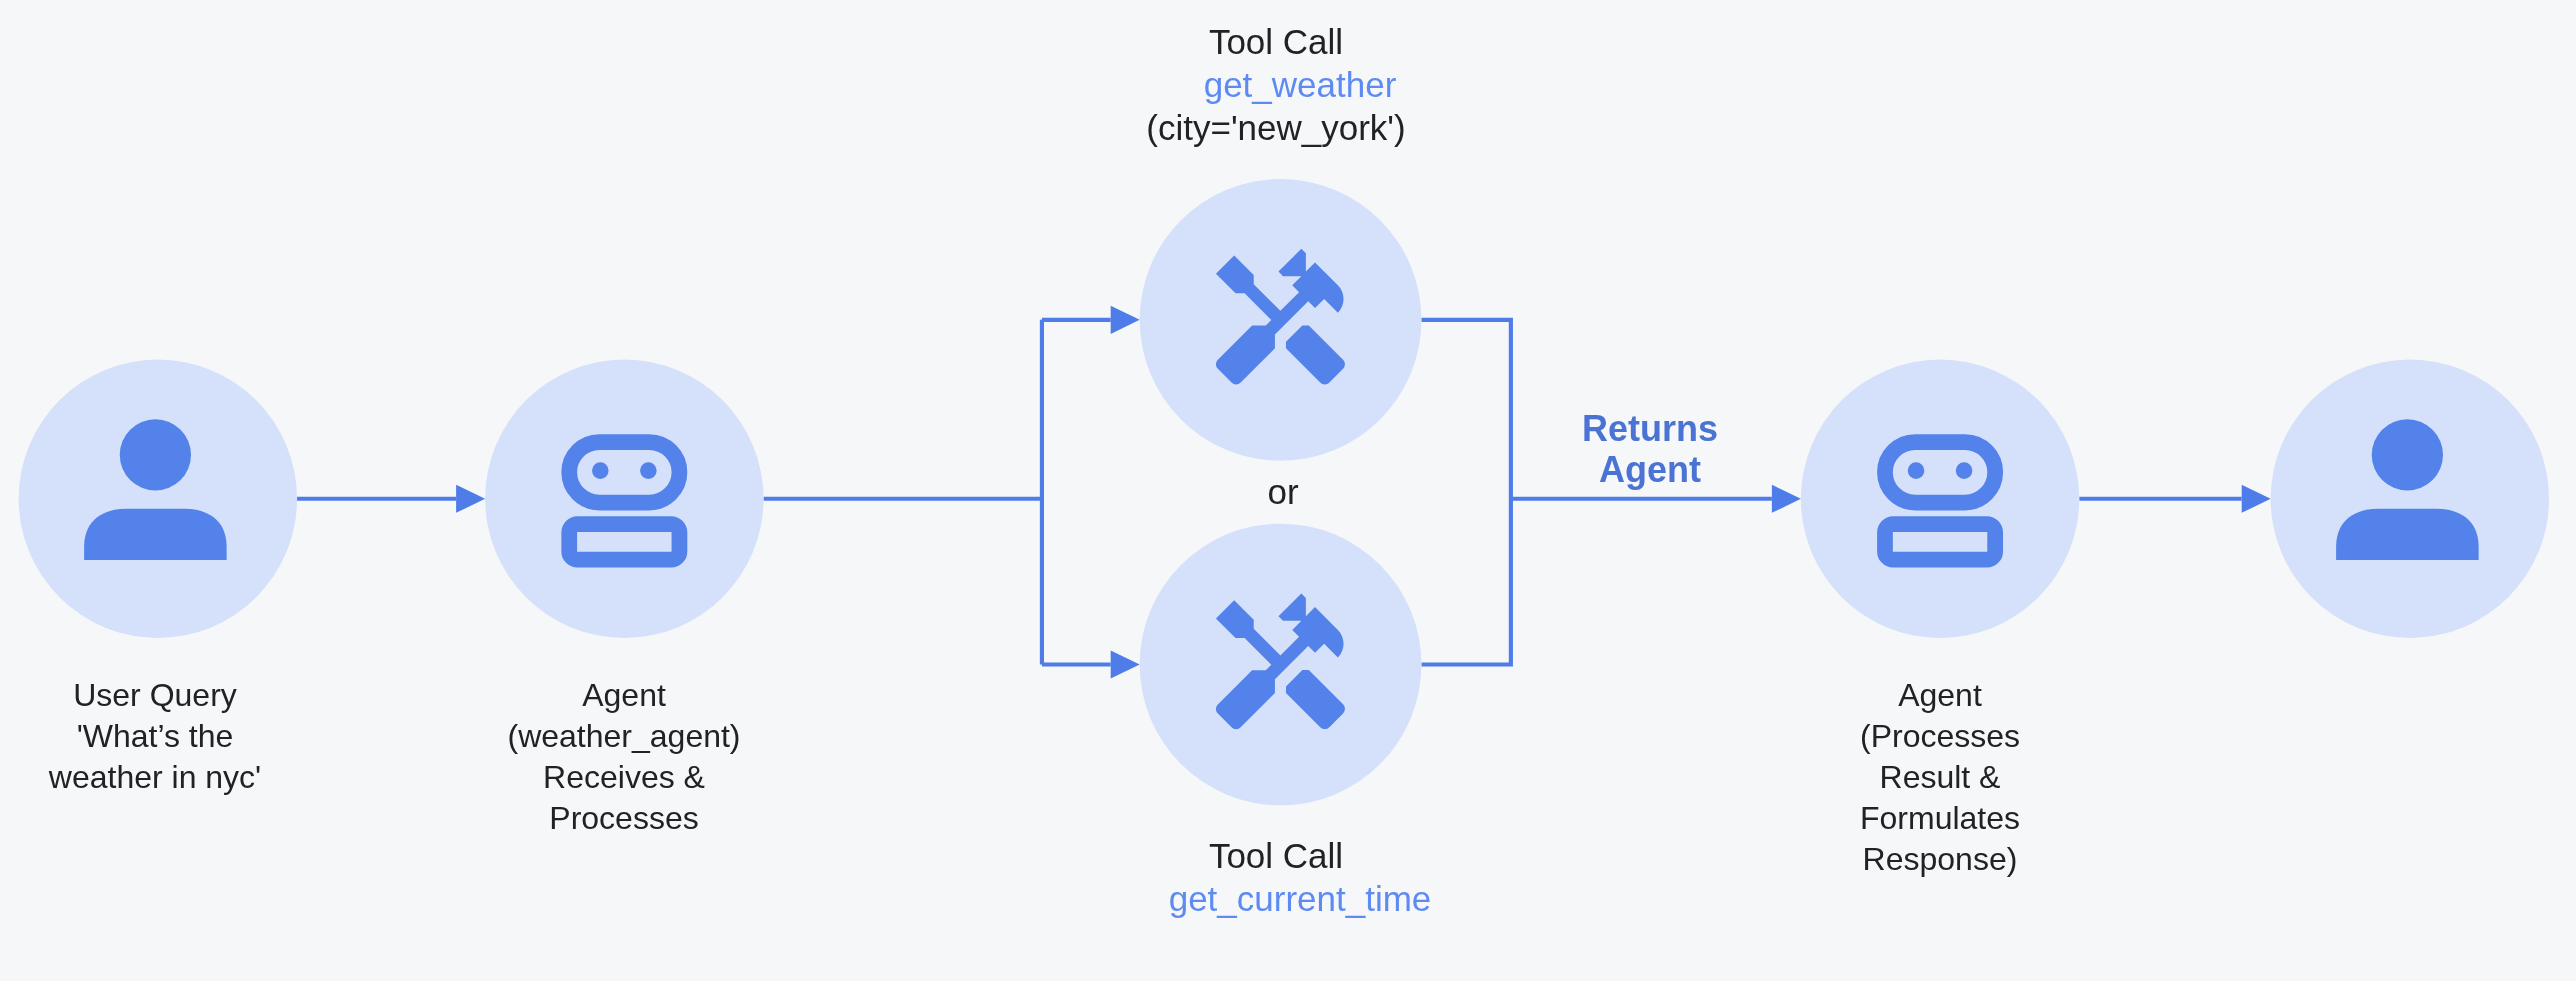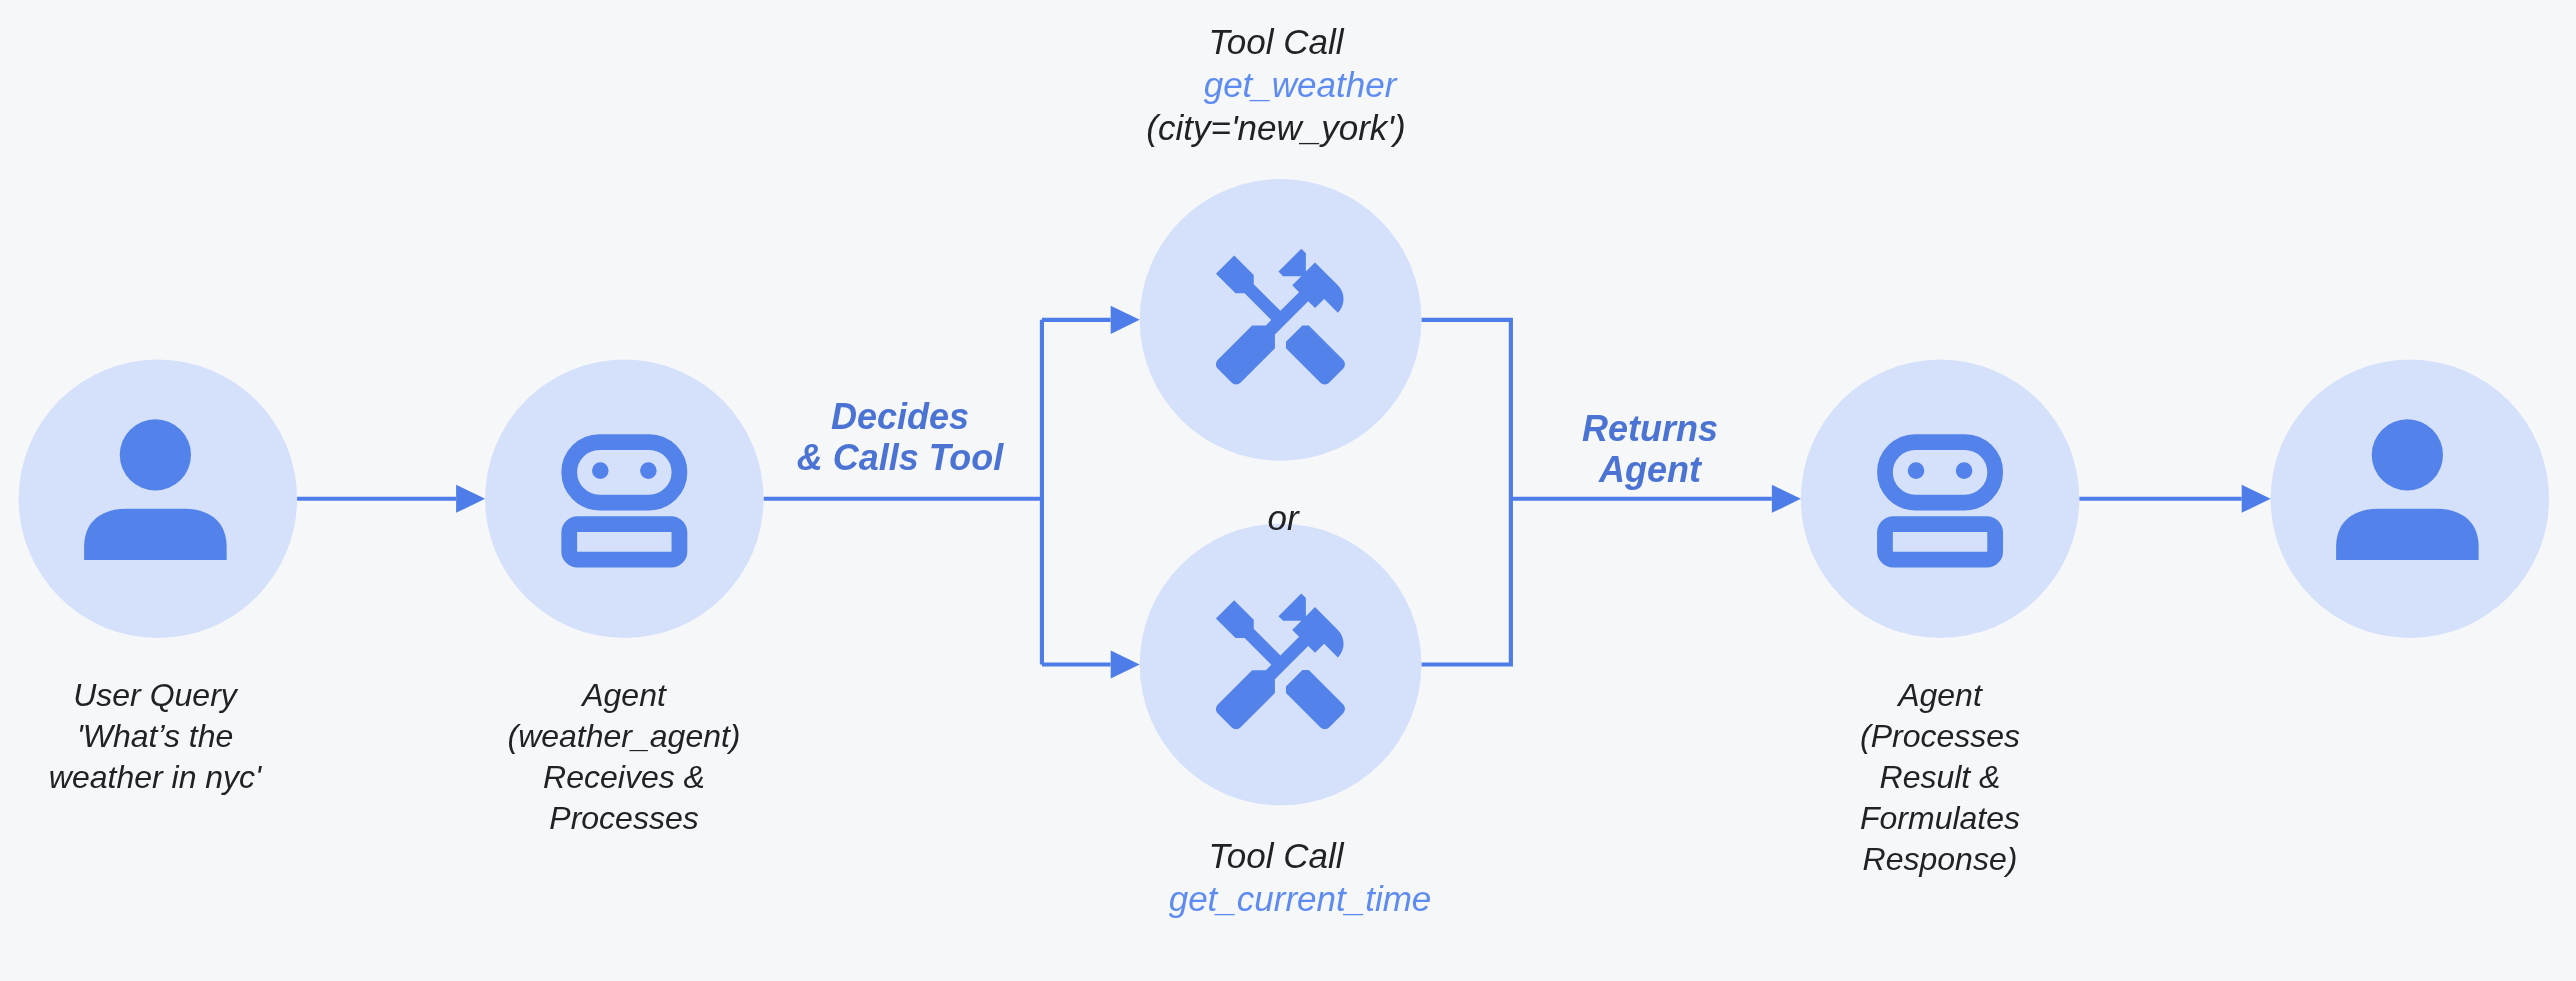--- a/index.html
+++ b/index.html
@@ -12,21 +12,20 @@
     --text-dark:#202226;
   }
   *{box-sizing:border-box;}
   body{margin:0;background:var(--background);}
   .canvas{
     position:relative;
     width:2576px;height:981px;
     background:var(--background);
     overflow:hidden;
     font-family:"Liberation Sans","DejaVu Sans",sans-serif;
-    font-style:italic;
   }
   .diagram-svg{position:absolute;left:0;top:0;}
   .node-circle{fill:var(--circle-fill);}
   .connector{fill:none;stroke:var(--arrow-blue);stroke-width:5;}
   .arrowhead{fill:var(--arrow-blue);stroke:none;}
   .icon-solid{fill:var(--icon-blue);}
   .icon-outline{fill:none;stroke:var(--icon-blue);stroke-width:19;}
   .label{position:absolute;transform:translateX(-50%);text-align:center;white-space:nowrap;}
   .node-label{font-size:32px;line-height:41px;color:var(--text-dark);}
   .tool-label{font-size:35px;line-height:43px;color:var(--text-dark);}
@@ -115,26 +114,22 @@
     <div>weather in nyc'</div>
   </div>
 
   <div class="label node-label" style="left:624px;top:675px;">
     <div>Agent</div>
     <div>(weather_agent)</div>
     <div>Receives &amp;</div>
     <div>Processes</div>
   </div>
 
-  <div class="label edge-label" style="left:900px;top:396px;">
-    <div>Decides</div>
-    <div>&amp; Calls Tool</div>
-  </div>
 
-  <div class="label or-label" style="left:1283px;top:497px;">or</div>
+  <div class="label or-label" style="left:1283px;top:471px;">or</div>
 
   <div class="label edge-label" style="left:1650px;top:408px;">
     <div>Returns</div>
     <div>Agent</div>
   </div>
 
   <div class="label node-label" style="left:1940px;top:675px;">
     <div>Agent</div>
     <div>(Processes</div>
     <div>Result &amp;</div>

